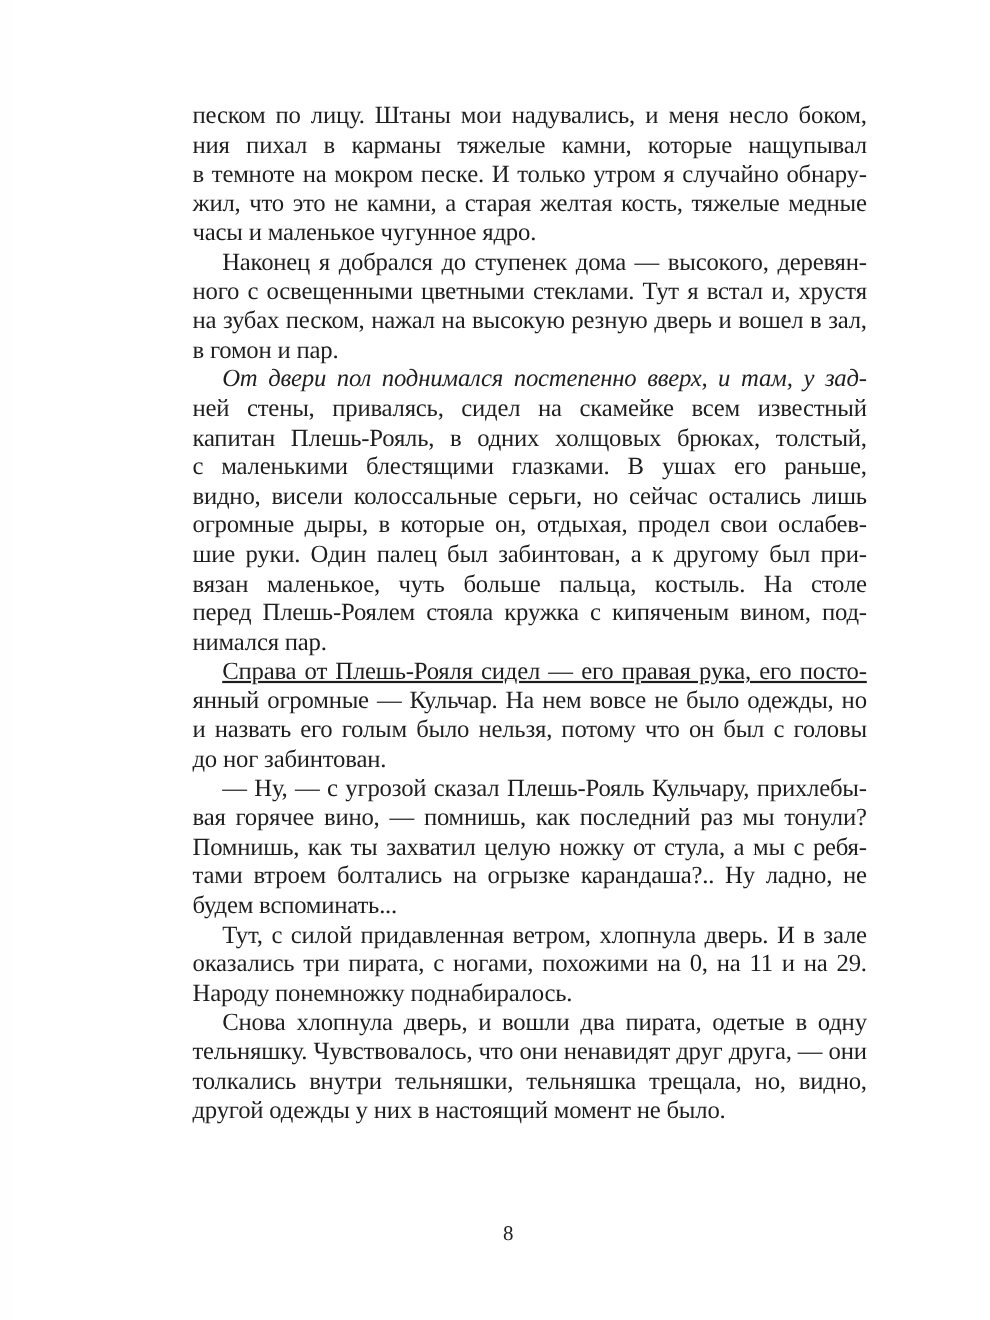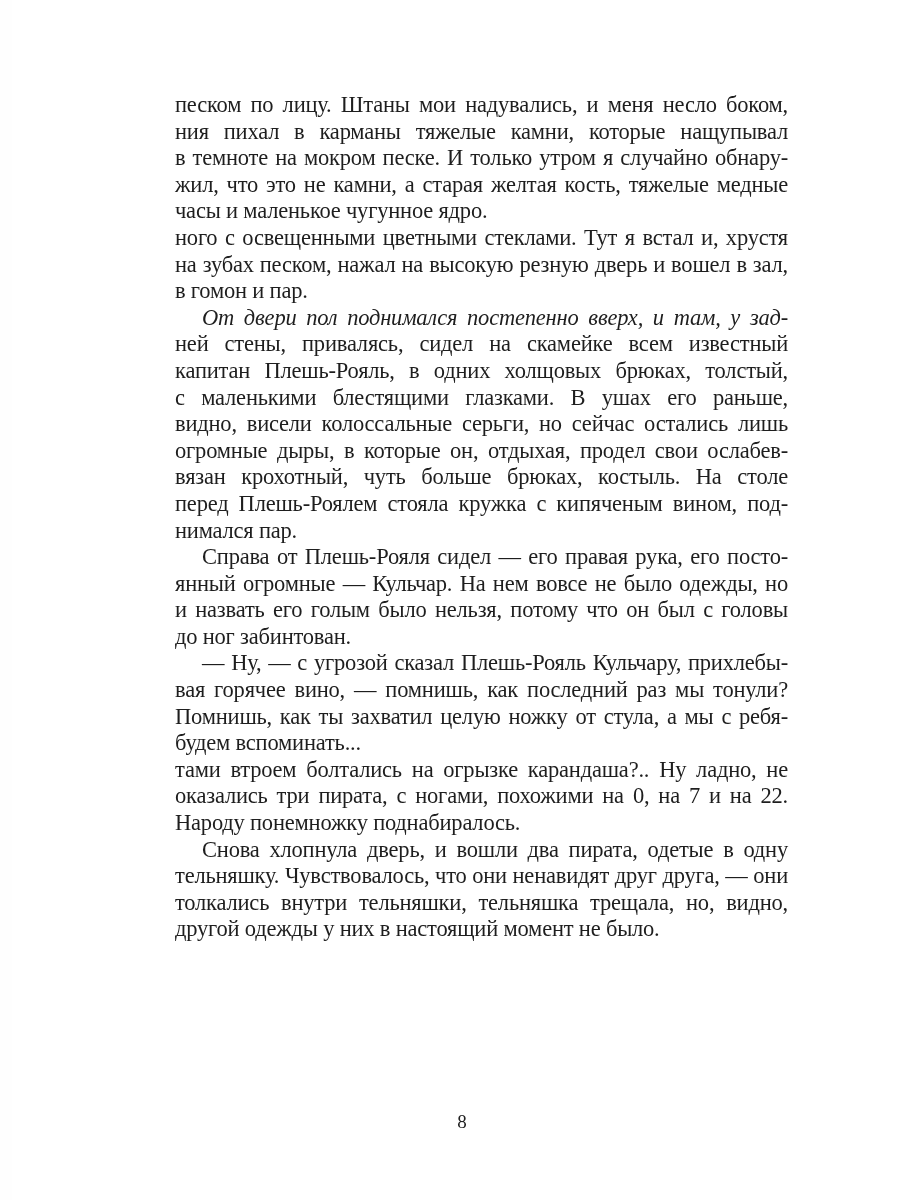--- a/index.html
+++ b/index.html
@@ -59,42 +59,45 @@
 </head>
 <body>
 
 <div class="page">
   <div class="text-block" id="text-block">
       <span class="line" style="white-space: normal;">песком по лицу. Штаны мои надувались, и меня несло боком,</span>
       <span class="line" style="white-space: normal; font-family: Liberation Serif, serif;">ния пихал в карманы тяжелые камни, которые нащупывал</span>
       <span class="line" style="white-space: normal;">в темноте на мокром песке. И только утром я случайно обнару-</span>
       <span class="line" style="white-space: normal;">жил, что это не камни, а старая желтая кость, тяжелые медные</span>
       <span class="line last" style="white-space: normal; text-align: right;">часы и маленькое чугунное ядро.</span>
+      <span class="line indent" style="white-space: normal;">Наконец я добрался до ступенек дома — высокого, деревян-</span>
       <span class="line" style="white-space: normal;">ного с освещенными цветными стеклами. Тут я встал и, хрустя</span>
       <span class="line" style="white-space: normal;">на зубах песком, нажал на высокую резную дверь и вошел в зал,</span>
       <span class="line last" style="white-space: normal;">в гомон и пар.</span>
       <span class="line indent" style="white-space: normal; font-style: italic;">От двери пол поднимался постепенно вверх, и там, у зад-</span>
       <span class="line" style="white-space: normal;">ней стены, привалясь, сидел на скамейке всем известный</span>
       <span class="line" style="white-space: normal;">капитан Плешь-Рояль, в одних холщовых брюках, толстый,</span>
       <span class="line" style="white-space: normal;">с маленькими блестящими глазками. В ушах его раньше,</span>
       <span class="line" style="white-space: normal;">видно, висели колоссальные серьги, но сейчас остались лишь</span>
       <span class="line" style="white-space: normal;">огромные дыры, в которые он, отдыхая, продел свои ослабев-</span>
-      <span class="line" style="white-space: normal;">вязан крохотный, чуть больше брюках, костыль. На столе</span>
+      <span class="line" style="white-space: normal;">шие руки. Один палец был забинтован, а к другому был при-</span>
+      <span class="line" style="white-space: normal;">вязан маленькое, чуть больше пальца, костыль. На столе</span>
       <span class="line" style="white-space: normal;">перед Плешь-Роялем стояла кружка с кипяченым вином, под-</span>
       <span class="line last" style="white-space: normal;">нимался пар.</span>
-      <span class="line indent" style="white-space: normal;">Справа от Плешь-Рояля сидел — его правая рука, его посто-</span>
+      <span class="line indent" style="white-space: normal; text-decoration: underline;">Справа от Плешь-Рояля сидел — его правая рука, его посто-</span>
       <span class="line" style="white-space: normal;">янный огромные — Кульчар. На нем вовсе не было одежды, но</span>
       <span class="line" style="white-space: normal;">и назвать его голым было нельзя, потому что он был с головы</span>
       <span class="line last" style="white-space: normal;">до ног забинтован.</span>
       <span class="line indent" style="white-space: normal;">— Ну, — с угрозой сказал Плешь-Рояль Кульчару, прихлебы-</span>
       <span class="line" style="white-space: normal;">вая горячее вино, — помнишь, как последний раз мы тонули?</span>
       <span class="line" style="white-space: normal;">Помнишь, как ты захватил целую ножку от стула, а мы с ребя-</span>
+      <span class="line" style="white-space: normal;">тами втроем болтались на огрызке карандаша?.. Ну ладно, не</span>
       <span class="line last" style="white-space: normal;">будем вспоминать...</span>
-      <span class="line" style="white-space: normal;">тами втроем болтались на огрызке карандаша?.. Ну ладно, не</span>
-      <span class="line" style="white-space: normal;">оказались три пирата, с ногами, похожими на 0, на 7 и на 22.</span>
+      <span class="line indent" style="white-space: normal;">Тут, с силой придавленная ветром, хлопнула дверь. И в зале</span>
+      <span class="line" style="white-space: normal;">оказались три пирата, с ногами, похожими на 0, на 11 и на 29.</span>
       <span class="line last" style="white-space: normal;">Народу понемножку поднабиралось.</span>
       <span class="line indent" style="white-space: normal;">Снова хлопнула дверь, и вошли два пирата, одетые в одну</span>
       <span class="line" style="white-space: normal;">тельняшку. Чувствовалось, что они ненавидят друг друга, — они</span>
       <span class="line" style="white-space: normal;">толкались внутри тельняшки, тельняшка трещала, но, видно,</span>
       <span class="line last" style="white-space: normal;">другой одежды у них в настоящий момент не было.</span>
     </div>
   <div class="page-number">8</div>
 </div>
 
 </body></html>

